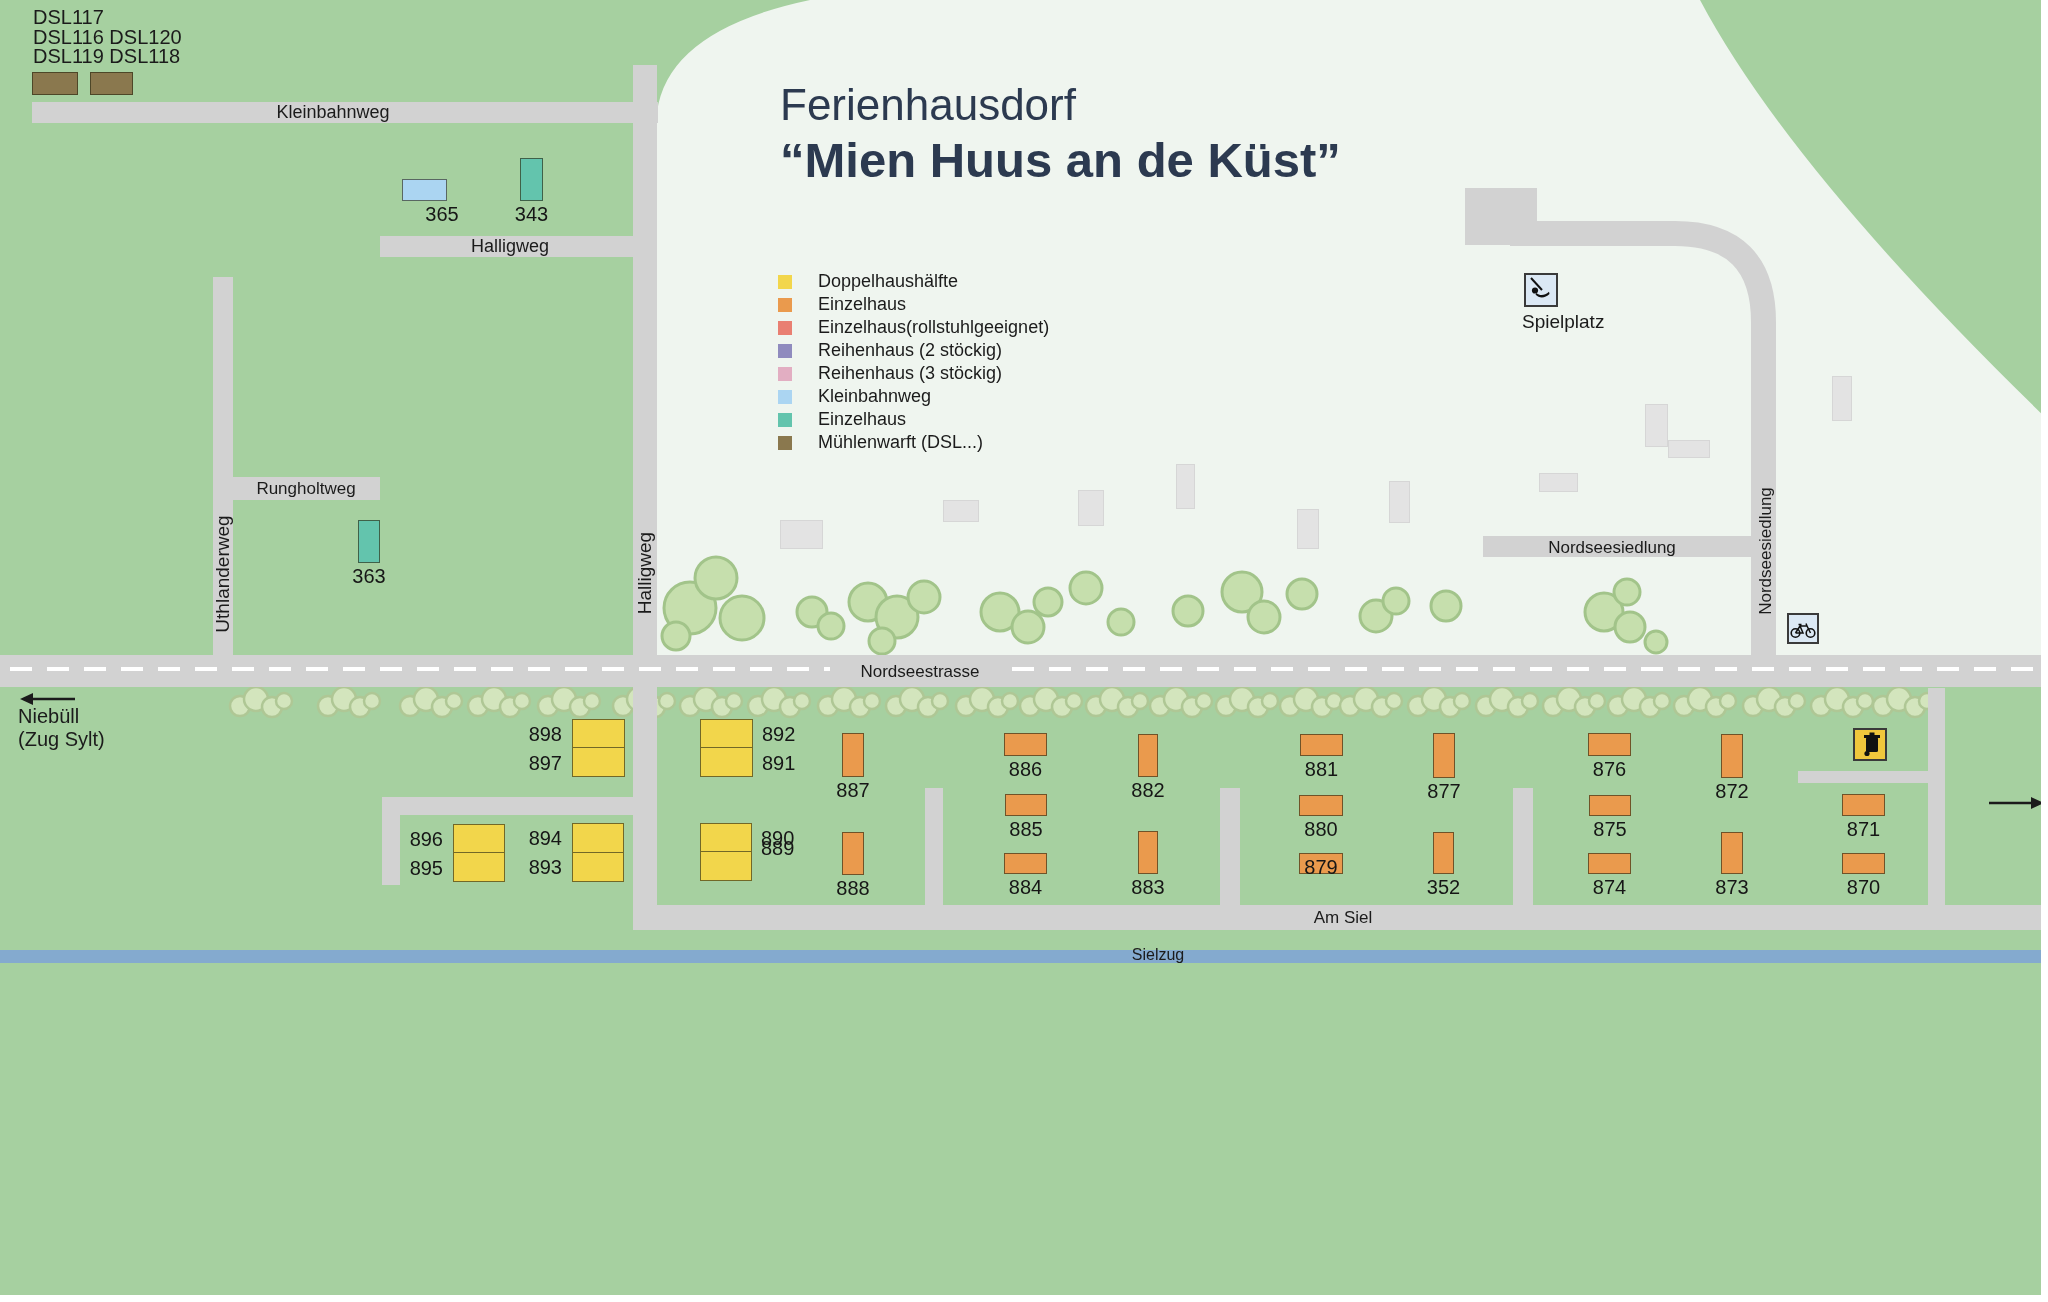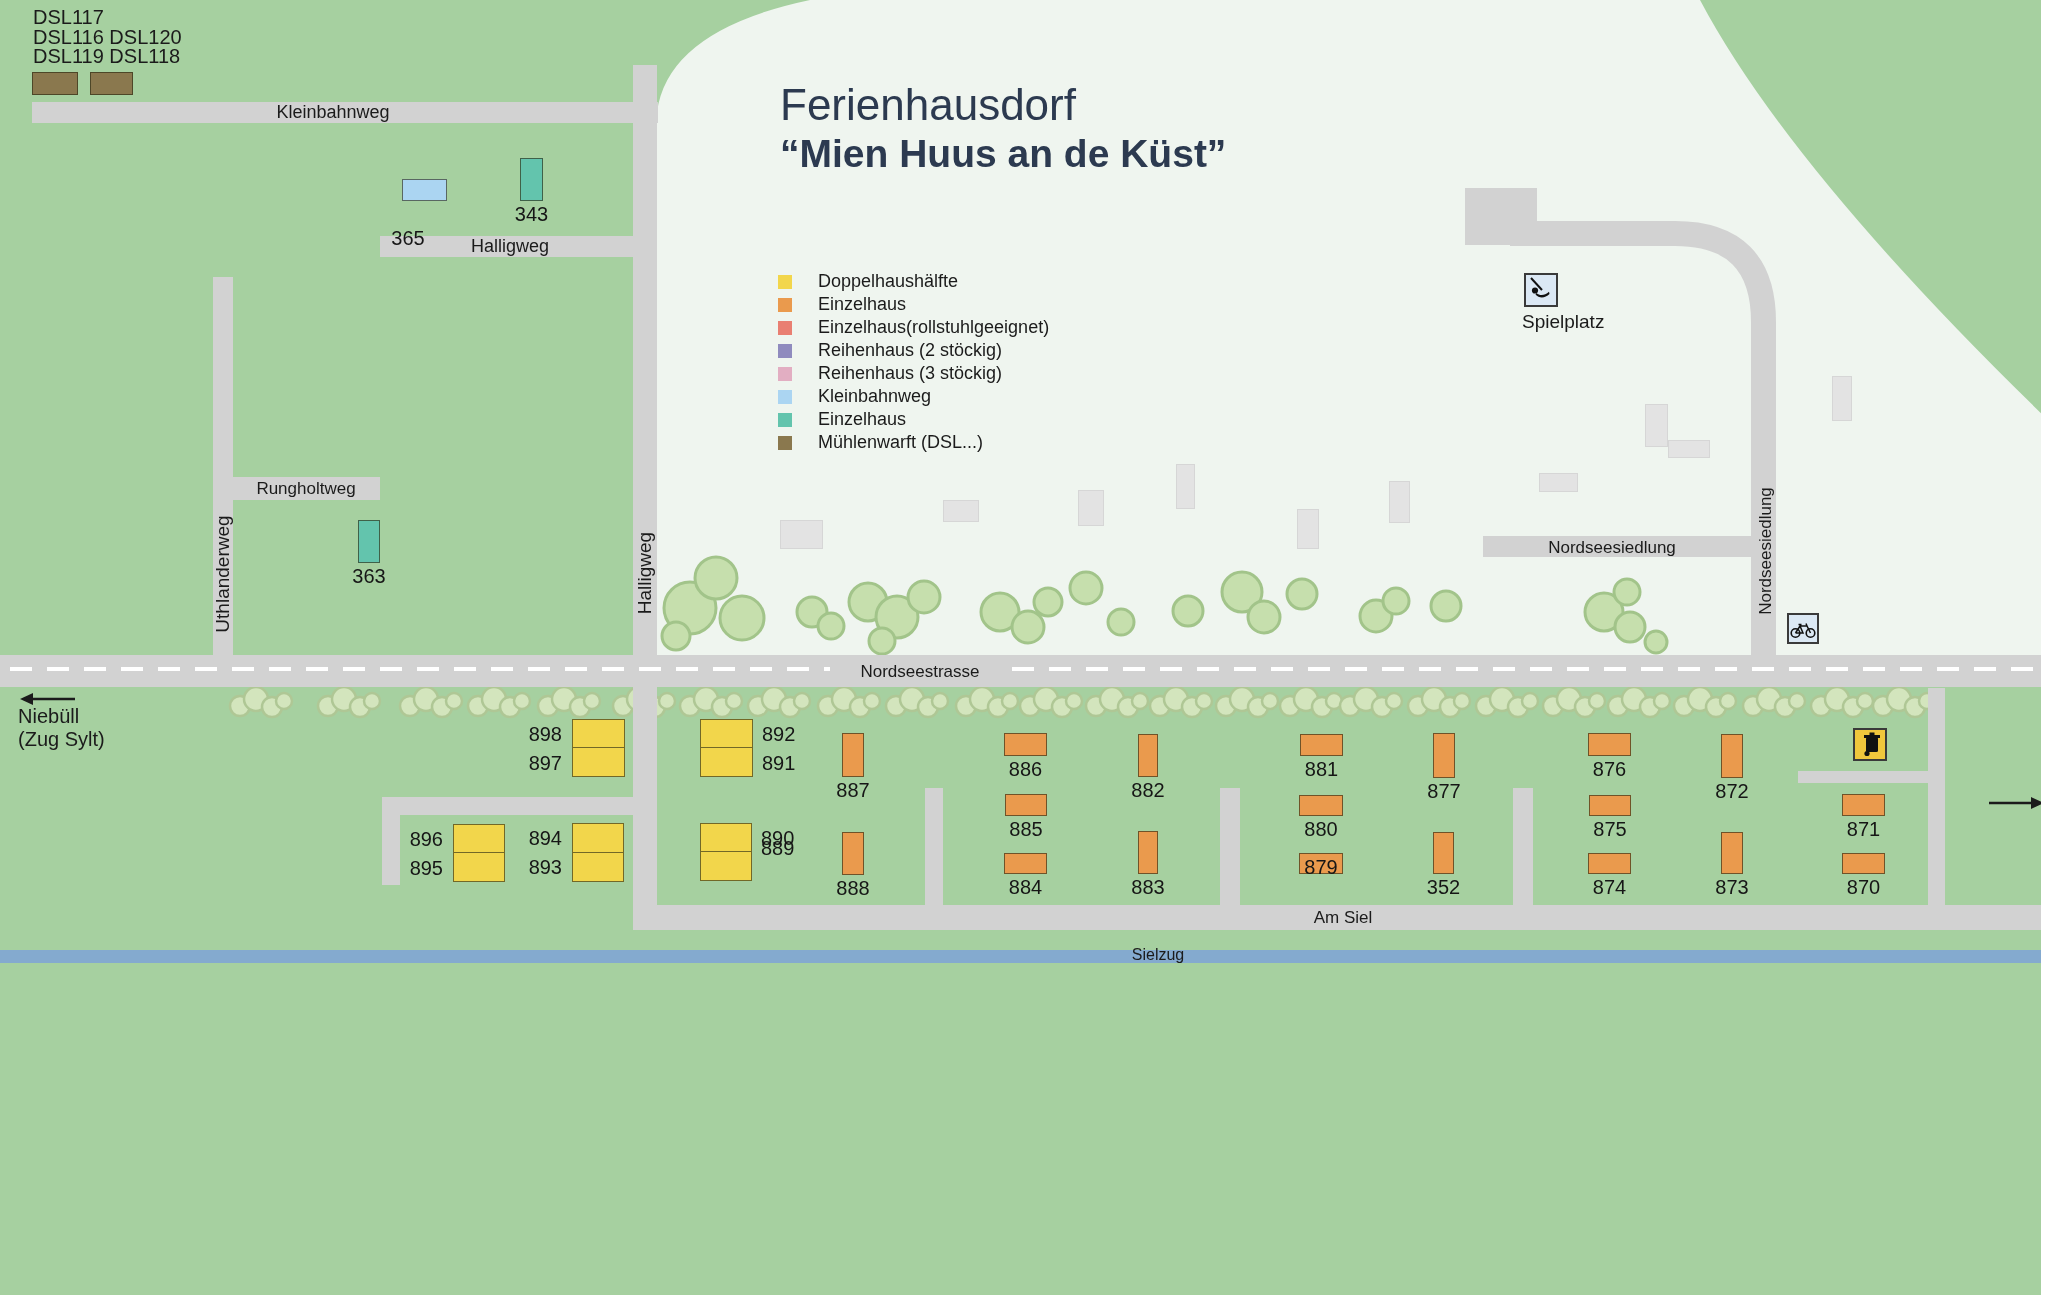--- a/index.html
+++ b/index.html
@@ -16,21 +16,21 @@
   .lbl{position:absolute;color:#1b1b1b;white-space:nowrap;font-size:17px;}
   .lbl.c{text-align:center;}
   .vlbl{position:absolute;color:#1b1b1b;white-space:nowrap;font-size:18px;
         transform:translate(-50%,-50%) rotate(-90deg);}
   .dash{position:absolute;height:4px;
         background:repeating-linear-gradient(90deg,#ffffff 0 22px,rgba(0,0,0,0) 22px 37px);}
   .water{position:absolute;background:var(--water,#84AACF);}
   .iconbox{position:absolute;background:#DBE8F4;border:2px solid #3a3a3a;box-sizing:border-box;
            display:flex;align-items:center;justify-content:center;}
   .title-line1{position:absolute;left:780px;top:80px;font-size:44px;color:var(--title,#2C3A50);}
-  .title-line2{position:absolute;left:780px;top:132px;font-size:39px;font-weight:bold;color:var(--title,#2C3A50);}
+  .title-line2{position:absolute;left:780px;top:132px;font-size:49px;font-weight:bold;color:var(--title,#2C3A50);}
   .novasol{position:absolute;left:780px;top:212px;width:273px;height:44px;background:#FBFDFB;
            border:2px solid #555;box-sizing:border-box;text-align:center;line-height:40px;
            font-size:24px;color:#1b1b1b;}
   #legend{position:absolute;left:778px;top:270px;}
   .leg-item{display:flex;align-items:center;height:23px;gap:17px;}
   .leg-swatch{width:14px;height:14px;margin-right:9px;flex:none;}
   .leg-text{font-size:18px;color:#1b1b1b;white-space:nowrap;}
   #dsl-block{position:absolute;left:33px;top:8px;font-size:20px;line-height:19.5px;color:#1b1b1b;}
   .edge{position:absolute;background:#ffffff;}
 </style>
@@ -208,21 +208,21 @@
       <div class="bldg" style="left: 1539px; top: 473px; width: 39px; height: 19px;"></div>
       <div class="bldg" style="left: 1645px; top: 404px; width: 23px; height: 43px;"></div>
       <div class="bldg" style="left: 1668px; top: 440px; width: 42px; height: 18px;"></div>
       <div class="bldg" style="left: 1832px; top: 376px; width: 20px; height: 45px;"></div>
     </div>
 
   <div class="layer" id="houses-layer">
       <div class="house" style="left: 32px; top: 72px; width: 46px; height: 23px; background: rgb(138, 120, 78);"></div>
       <div class="house" style="left: 90px; top: 72px; width: 43px; height: 23px; background: rgb(138, 120, 78);"></div>
       <div class="house" style="left: 402px; top: 179px; width: 45px; height: 22px; background: rgb(171, 213, 242);"></div>
-      <div class="hnum c" style="left: 368px; top: 203px; width: 80px; margin-top: 24px;">365</div>
+      <div class="hnum c" style="left: 402px; top: 203px; width: 80px;">365</div>
       <div class="house" style="left: 520px; top: 158px; width: 23px; height: 43px; background: rgb(99, 196, 173);"></div>
       <div class="hnum c" style="left: 491.5px; top: 203px; width: 80px;">343</div>
       <div class="house" style="left: 358px; top: 520px; width: 22px; height: 43px; background: rgb(99, 196, 173);"></div>
       <div class="hnum c" style="left: 329px; top: 565px; width: 80px;">363</div>
       <div class="house" style="left: 842px; top: 733px; width: 22px; height: 44px; background: rgb(234, 154, 77);"></div>
       <div class="hnum c" style="left: 813px; top: 779px; width: 80px;">887</div>
       <div class="house" style="left: 842px; top: 832px; width: 22px; height: 43px; background: rgb(234, 154, 77);"></div>
       <div class="hnum c" style="left: 813px; top: 877px; width: 80px;">888</div>
       <div class="house" style="left: 1004px; top: 733px; width: 43px; height: 23px; background: rgb(234, 154, 77);"></div>
       <div class="hnum c" style="left: 985.5px; top: 758px; width: 80px;">886</div>

